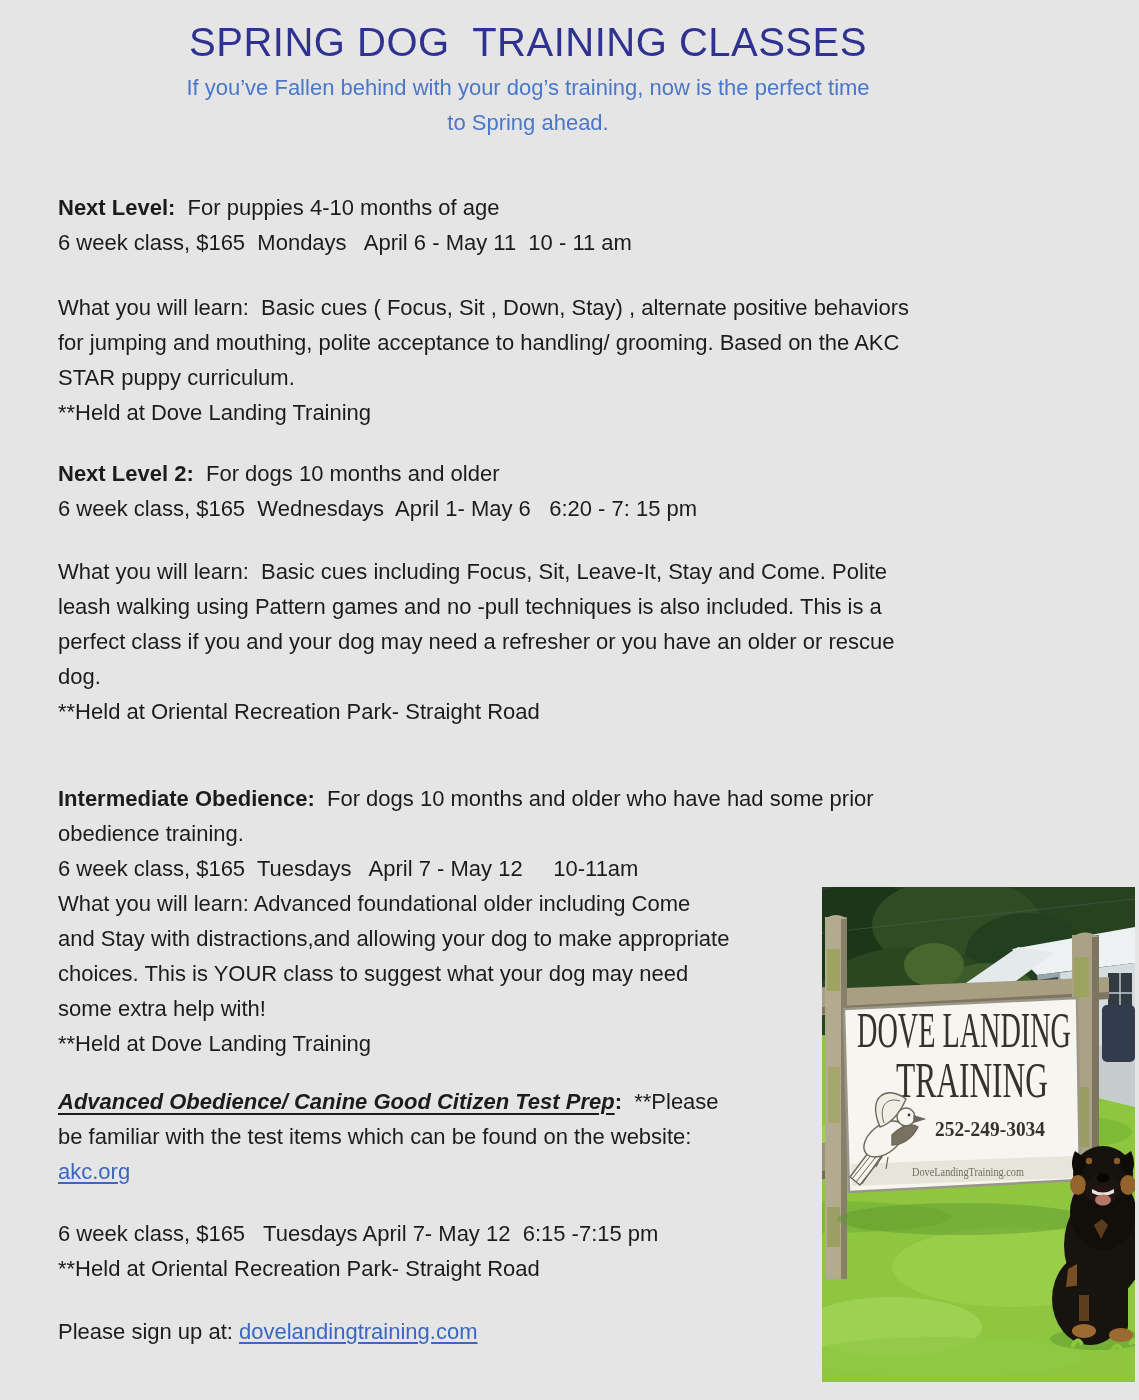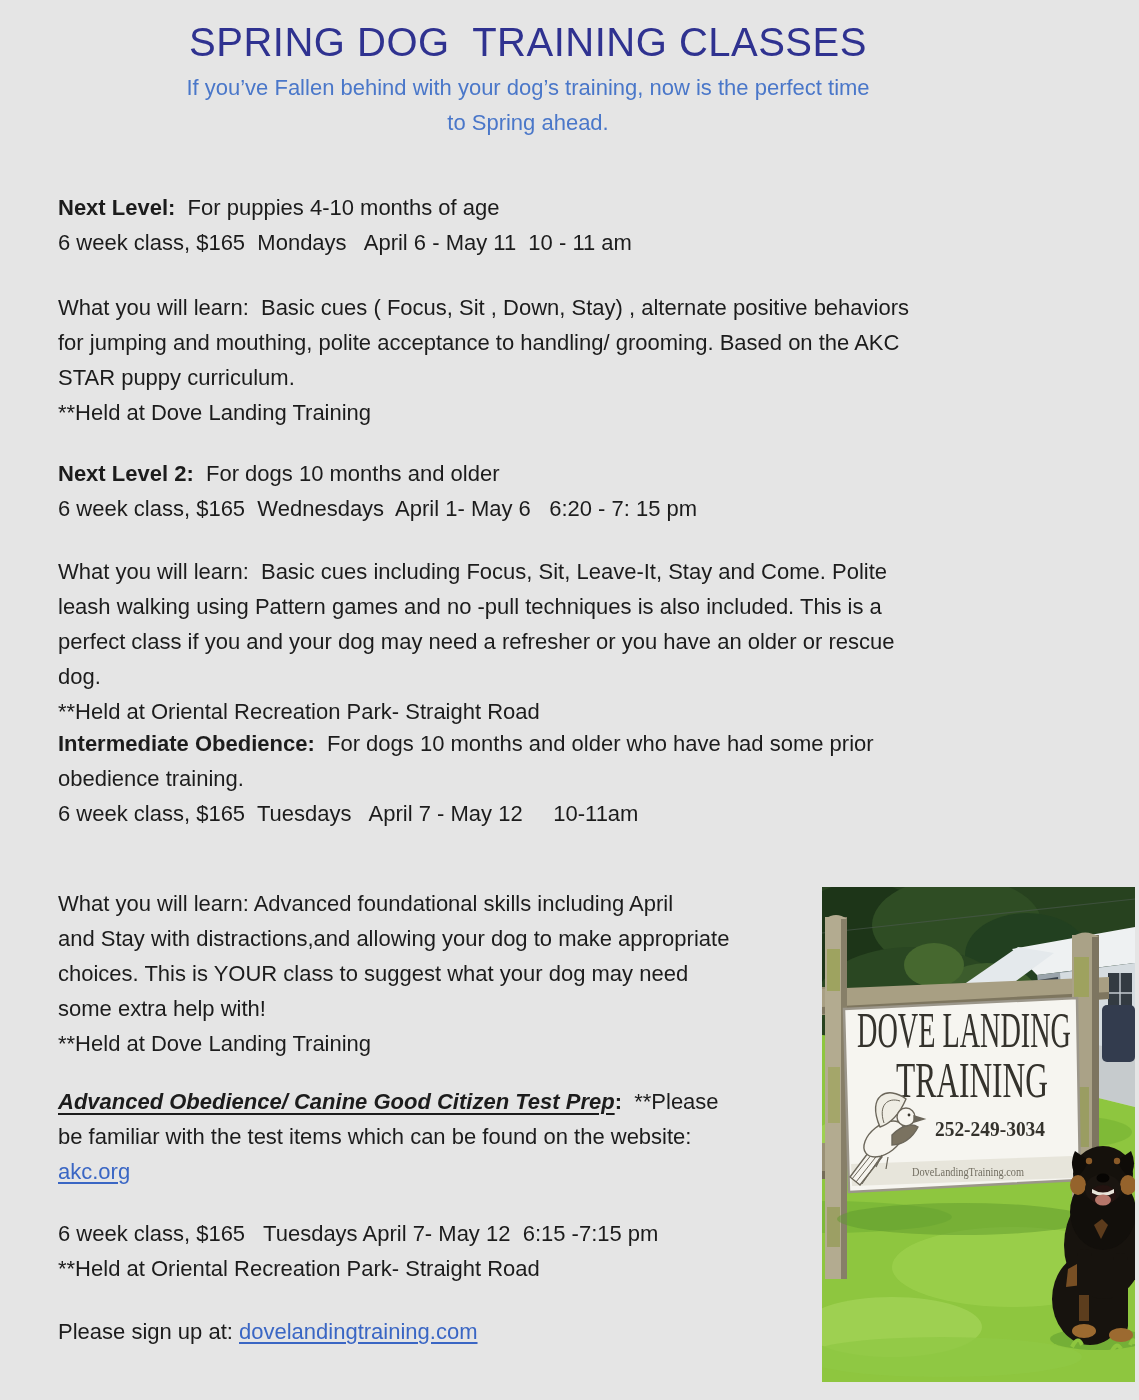--- a/index.html
+++ b/index.html
@@ -63,28 +63,28 @@
   </div>
 
   <div class="block" style="top:554px">
     <div class="line">What you will learn:  Basic cues including Focus, Sit, Leave-It, Stay and Come. Polite</div>
     <div class="line">leash walking using Pattern games and no -pull techniques is also included. This is a</div>
     <div class="line">perfect class if you and your dog may need a refresher or you have an older or rescue</div>
     <div class="line">dog.</div>
     <div class="line">**Held at Oriental Recreation Park- Straight Road</div>
   </div>
 
-  <div class="block" style="top:726px">
+  <div class="block" style="top:781px">
     <div class="line"><span class="b">Intermediate Obedience:</span><span>  For dogs 10 months and older who have had some prior</span></div>
     <div class="line">obedience training.</div>
     <div class="line">6 week class, $165  Tuesdays   April 7 - May 12     10-11am</div>
   </div>
 
   <div class="block" style="top:886px">
-    <div class="line">What you will learn: Advanced foundational skills including April</div>
+    <div class="line">What you will learn: Advanced foundational older including Come</div>
     <div class="line">and Stay with distractions,and allowing your dog to make appropriate</div>
     <div class="line">choices. This is YOUR class to suggest what your dog may need</div>
     <div class="line">some extra help with!</div>
     <div class="line">**Held at Dove Landing Training</div>
   </div>
 
   <div class="block" style="top:1084px">
     <div class="line"><span class="bu">Advanced Obedience/ Canine Good Citizen Test Prep</span><span class="b">:</span><span>  **Please</span></div>
     <div class="line">be familiar with the test items which can be found on the website:</div>
     <div class="line"><span class="link">akc.org</span></div>

